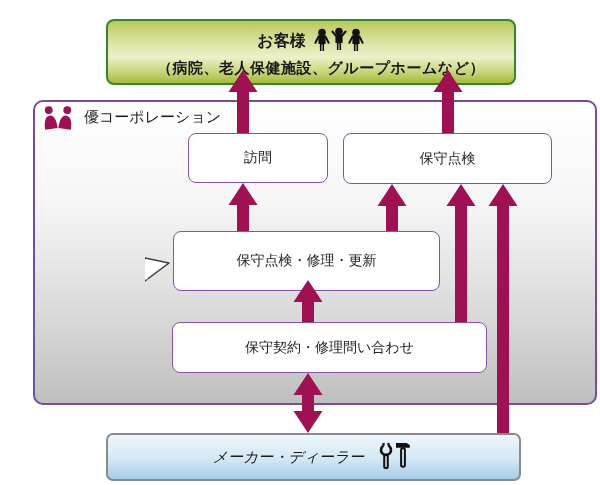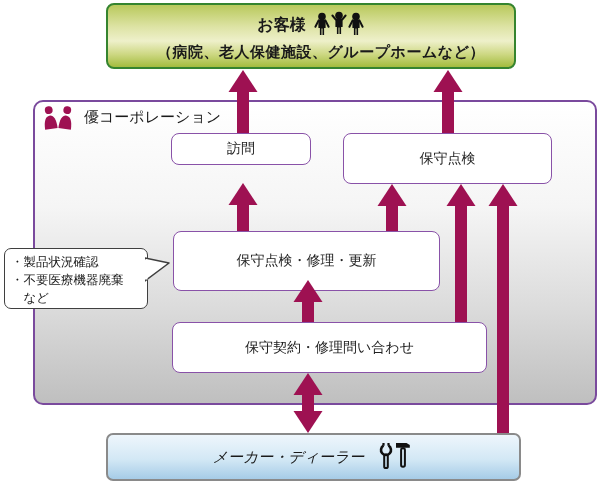--- a/index.html
+++ b/index.html
@@ -2,42 +2,42 @@
 <html><head>
 <meta charset="utf-8">
 <style>
   html,body{margin:0;padding:0;background:#fff;}
   .canvas{
     position:relative;width:600px;height:485px;background:#fff;overflow:hidden;
     font-family:"DejaVu Sans","Liberation Sans",sans-serif;color:#1a1a1a;
   }
   
   .customer-box{
-    position:absolute;left:106px;top:3px;width:410px;height:66px;box-sizing:border-box;
+    position:absolute;left:106px;top:19px;width:410px;height:66px;box-sizing:border-box;
     border:2px solid #35842f;border-radius:8px;
     background:linear-gradient(180deg,#b9c95c 0%,#dde3a4 35%,#eef0ca 58%,#ccd781 80%,#a3bc3e 100%);
     display:flex;flex-direction:column;align-items:center;justify-content:center;gap:3px;
   }
   .customer-row1{display:flex;align-items:center;justify-content:center;gap:7px;font-size:16px;font-weight:600;}
   .customer-row2{font-size:15px;font-weight:600;letter-spacing:.5px;margin-left:20px;}
   
   .container-box{
     position:absolute;left:33px;top:100px;width:564px;height:305px;box-sizing:border-box;
     border:2px solid #7a4a9d;border-radius:10px;
     background:linear-gradient(180deg,#ffffff 0%,#f5f5f5 35%,#dadada 70%,#bfbfbf 100%);
   }
   .company-header{position:absolute;left:40px;top:103px;display:flex;align-items:center;gap:8px;}
   .company-name{font-size:15px;font-weight:500;}
   
   .node{
     position:absolute;box-sizing:border-box;background:#fff;
     border:1.5px solid #8952a8;border-radius:8px;
     display:flex;align-items:center;justify-content:center;font-size:14px;color:#222;
   }
-  .node-visit{left:171px;top:133px;width:140px;height:32px;}
+  .node-visit{left:188px;top:133px;width:140px;height:50px;}
   .node-accompanied{left:343px;top:133px;width:209px;height:51px;}
   .node-maintenance{left:173px;top:231px;width:267px;height:60px;}
   .node-contract{left:172px;top:322px;width:315px;height:51px;text-align:center;}
   
   .callout{
     position:absolute;left:4px;top:248px;width:144px;height:61px;box-sizing:border-box;
     background:#fff;border:1.5px solid #3f3f3f;border-radius:7px;
     font-size:12.5px;line-height:18px;padding:4px 6px 0 6px;z-index:3;
   }
   .callout-tail{position:absolute;left:145px;top:254px;z-index:4;}
@@ -105,25 +105,20 @@
   <div class="node node-accompanied">
     <span>保守点検</span>
   </div>
   <div class="node node-maintenance">
     <span>保守点検・修理・更新</span>
   </div>
   <div class="node node-contract">
     <span>保守契約・修理問い合わせ</span>
   </div>
 
-  <div class="callout">
-    <div>・製品状況確認</div>
-    <div>・不要医療機器廃棄</div>
-    <div>　など</div>
-  </div>
   <svg class="callout-tail" width="28" height="30" viewBox="0 0 28 30">
     <path d="M0,4 L24,9 L0,27 Z" fill="#fff" stroke="#3f3f3f" stroke-width="1.5" stroke-linejoin="round"></path>
     <rect x="0" y="5.5" width="2.5" height="20" fill="#fff"></rect>
   </svg>
 
   <div class="dealer-box">
     <span>メーカー・ディーラー</span>
     <svg width="40" height="36" viewBox="0 0 40 36">
       <g transform="translate(12,21)">
         <path d="M-2.5,-14.3 A5,5 0 1 0 2.5,-14.3" fill="none" stroke="#111" stroke-width="2.6"></path>

